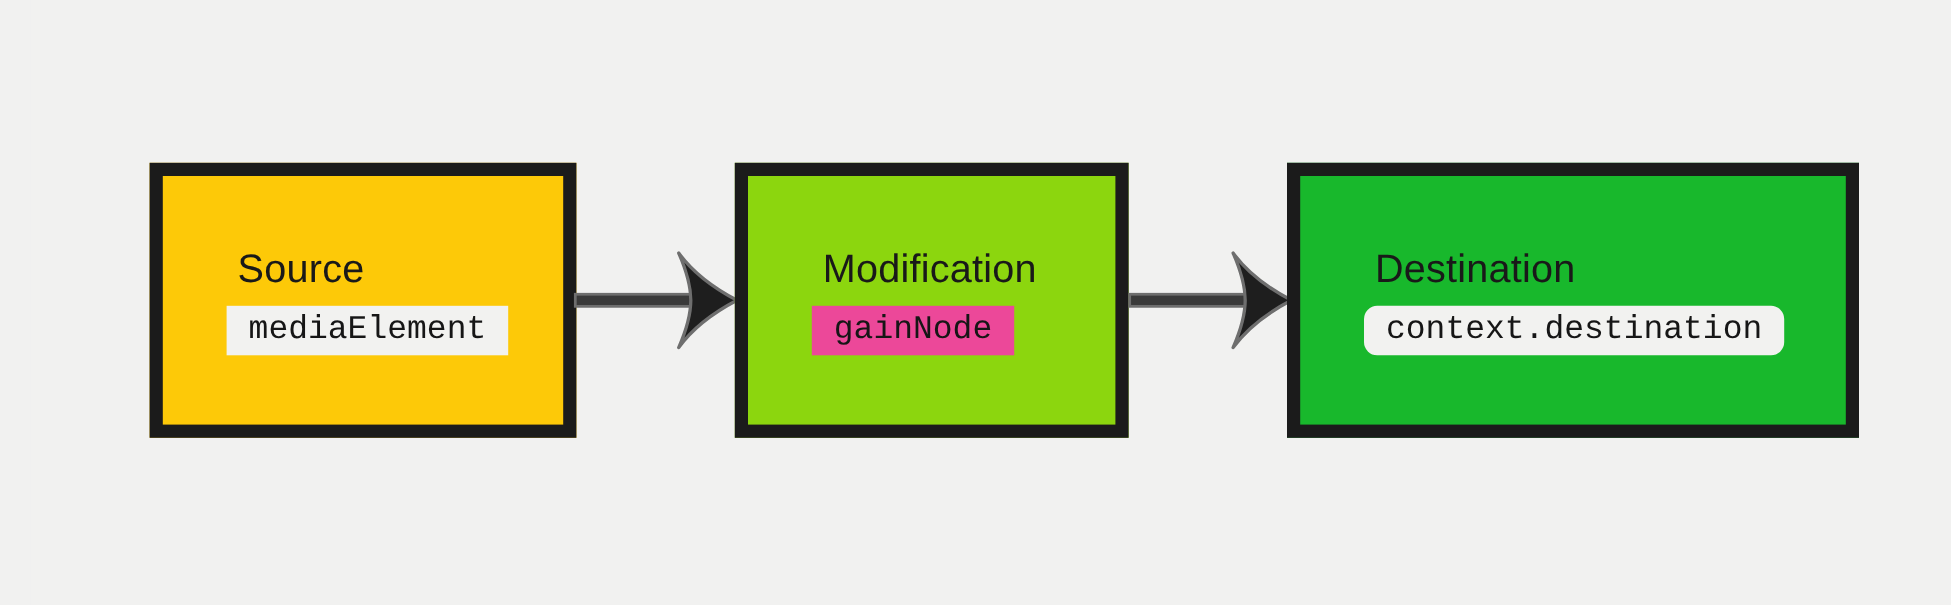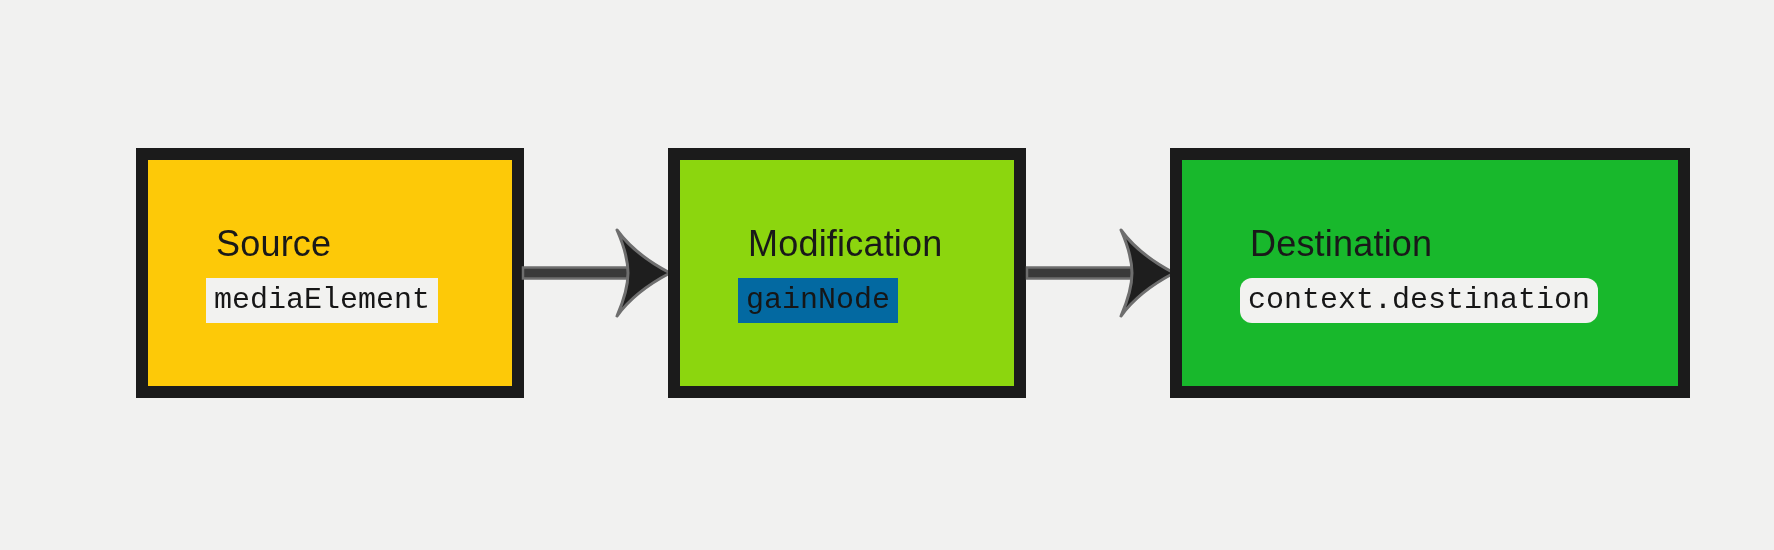--- a/index.html
+++ b/index.html
@@ -38,21 +38,21 @@
     color: #191919;
     margin-left: 10px;
     letter-spacing: 0.2px;
   }
   .node-code {
     display: inline-block;
     font-family: "Liberation Mono", monospace;
     font-size: 30px;
     line-height: 33px;
     color: #161616;
-    padding: 6px 8px;
+    padding: 6px 20px;
     white-space: nowrap;
   }
   .arrow {
     position: absolute;
     top: 223px;
     width: 154px;
     height: 100px;
   }
   .arrow-1 { left: 492px; }
   .arrow-2 { left: 996px; }
@@ -67,21 +67,21 @@
     <span class="node-code" style="background-color: rgb(242, 242, 240); color: rgb(22, 22, 22);">mediaElement</span>
   </div>
 
   <svg class="arrow arrow-1" viewBox="0 0 154 100" xmlns="http://www.w3.org/2000/svg">
     <rect x="3" y="44.5" width="107" height="11" stroke-width="2.5" fill="#3a3a3a" stroke="#6e6e6e"></rect>
     <path d="M150,50 C129,39 110,25 97,7 C104,23 108,37 108,50 C108,63 104,77 97,93 C110,75 129,61 150,50 Z" stroke-width="3" stroke-linejoin="round" fill="#1e1e1e" stroke="#6e6e6e"></path>
   </svg>
 
   <div class="node node-modification" style="background-color: rgb(140, 214, 14); border-color: rgb(27, 27, 27);">
     <span class="node-title" style="color: rgb(25, 25, 25);">Modification</span>
-    <span class="node-code" style="background-color: #0369a1; color: rgb(22, 22, 22);">gainNode</span>
+    <span class="node-code" style="background-color: #ec4899; color: rgb(22, 22, 22);">gainNode</span>
   </div>
 
   <svg class="arrow arrow-2" viewBox="0 0 154 100" xmlns="http://www.w3.org/2000/svg">
     <rect x="3" y="44.5" width="107" height="11" stroke-width="2.5" fill="#3a3a3a" stroke="#6e6e6e"></rect>
     <path d="M150,50 C129,39 110,25 97,7 C104,23 108,37 108,50 C108,63 104,77 97,93 C110,75 129,61 150,50 Z" stroke-width="3" stroke-linejoin="round" fill="#1e1e1e" stroke="#6e6e6e"></path>
   </svg>
 
   <div class="node node-destination" style="background-color: rgb(24, 184, 44); border-color: rgb(27, 27, 27);">
     <span class="node-title" style="color: rgb(25, 25, 25);">Destination</span>
     <span class="node-code" style="background-color: rgb(242, 242, 240); color: rgb(22, 22, 22); border-radius: 12px;">context.destination</span>

